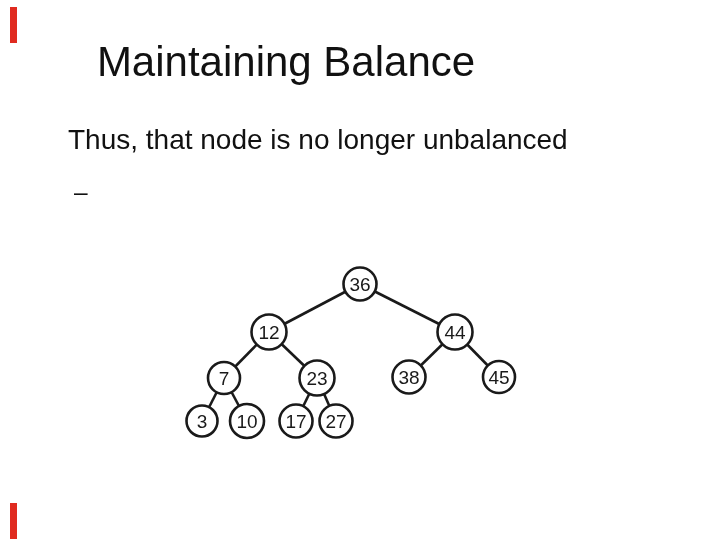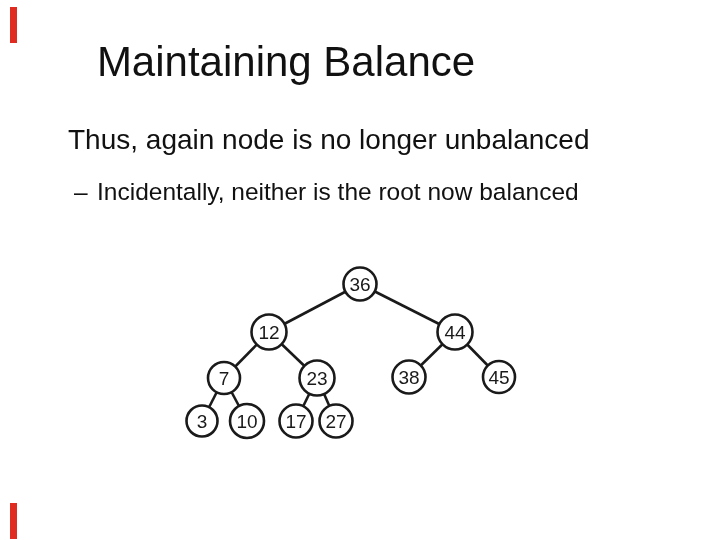--- a/index.html
+++ b/index.html
@@ -70,24 +70,24 @@
 </head>
 <body>
 
 <div class="slide">
 
   <div class="accent-bar accent-top" style="background: rgb(224, 43, 32);"></div>
   <div class="accent-bar accent-bottom" style="background: rgb(224, 43, 32);"></div>
 
   <div class="slide-title">Maintaining Balance</div>
 
-  <div class="bullet-line">Thus, again node is no longer unbalanced</div>
+  <div class="bullet-line">Thus, that node is no longer unbalanced</div>
 
   <div class="sub-bullet">
-    <span class="dash">–</span><span>Incidentally, neither is the root now balanced</span><br>
+    <span class="dash">–</span><br>
   </div>
 
   <svg class="tree-svg" viewBox="0 0 720 540" id="tree-svg">
       <line x1="360" y1="284" x2="269" y2="332" stroke="#1a1a1a" stroke-width="2.6"></line>
       <line x1="360" y1="284" x2="455" y2="332" stroke="#1a1a1a" stroke-width="2.6"></line>
       <line x1="269" y1="332" x2="224" y2="378" stroke="#1a1a1a" stroke-width="2.6"></line>
       <line x1="269" y1="332" x2="317" y2="378" stroke="#1a1a1a" stroke-width="2.6"></line>
       <line x1="455" y1="332" x2="409" y2="377" stroke="#1a1a1a" stroke-width="2.6"></line>
       <line x1="455" y1="332" x2="499" y2="377" stroke="#1a1a1a" stroke-width="2.6"></line>
       <line x1="224" y1="378" x2="202" y2="421" stroke="#1a1a1a" stroke-width="2.6"></line>

